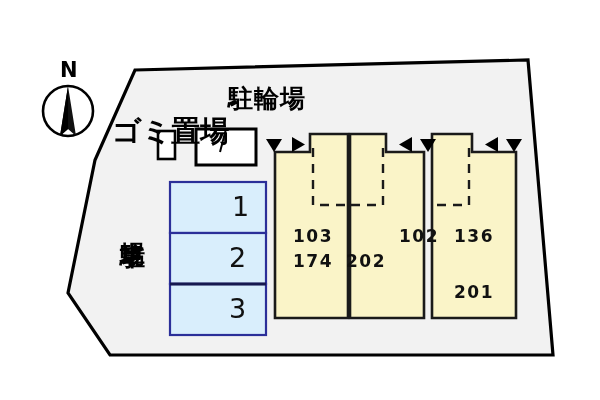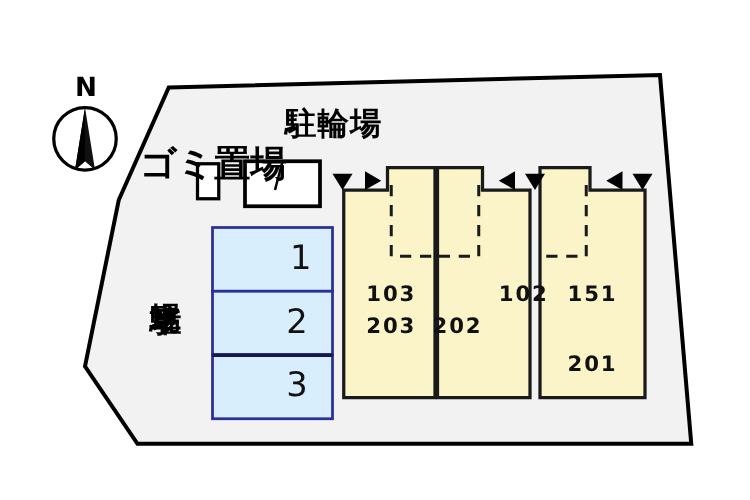--- a/index.html
+++ b/index.html
@@ -135,21 +135,21 @@
       <span style="display:block; word-break:break-all;">ゴミ置場</span>
     </div>
 
   <div class="lbl chuusha jp-vert" style="left:120px; top:222px; line-height:1.0;">駐車場</div>
 
   <div class="lbl stall-num" style="left:232px; top:193px;">1</div>
   <div class="lbl stall-num" style="left:229px; top:244px;">2</div>
   <div class="lbl stall-num" style="left:229px; top:295px;">3</div>
 
   <div class="lbl unit-num" style="left:285px; top:228px; width:56px;">103</div>
-  <div class="lbl unit-num" style="left:285px; top:253px; width:56px;">203</div>
+  <div class="lbl unit-num" style="left:285px; top:253px; width:56px;">174</div>
 
   <div class="lbl unit-num" style="left:359px; top:228px; width:56px;margin-left:32px;">102</div>
   <div class="lbl unit-num" style="left:338px; top:253px; width:56px;">202</div>
 
-  <div class="lbl unit-num" style="left:446px; top:228px; width:56px;">151</div>
+  <div class="lbl unit-num" style="left:446px; top:228px; width:56px;">136</div>
   <div class="lbl unit-num" style="left:446px; top:253px; width:56px;margin-top:31px;">201</div>
 
 </div>
 
 </body></html>

